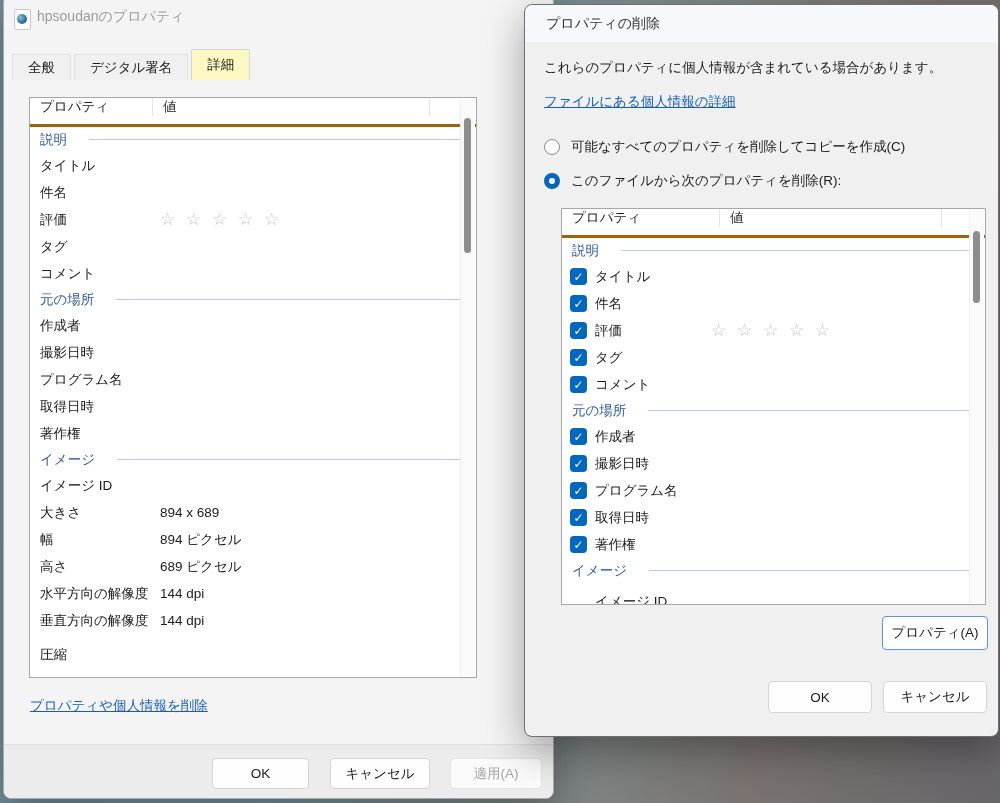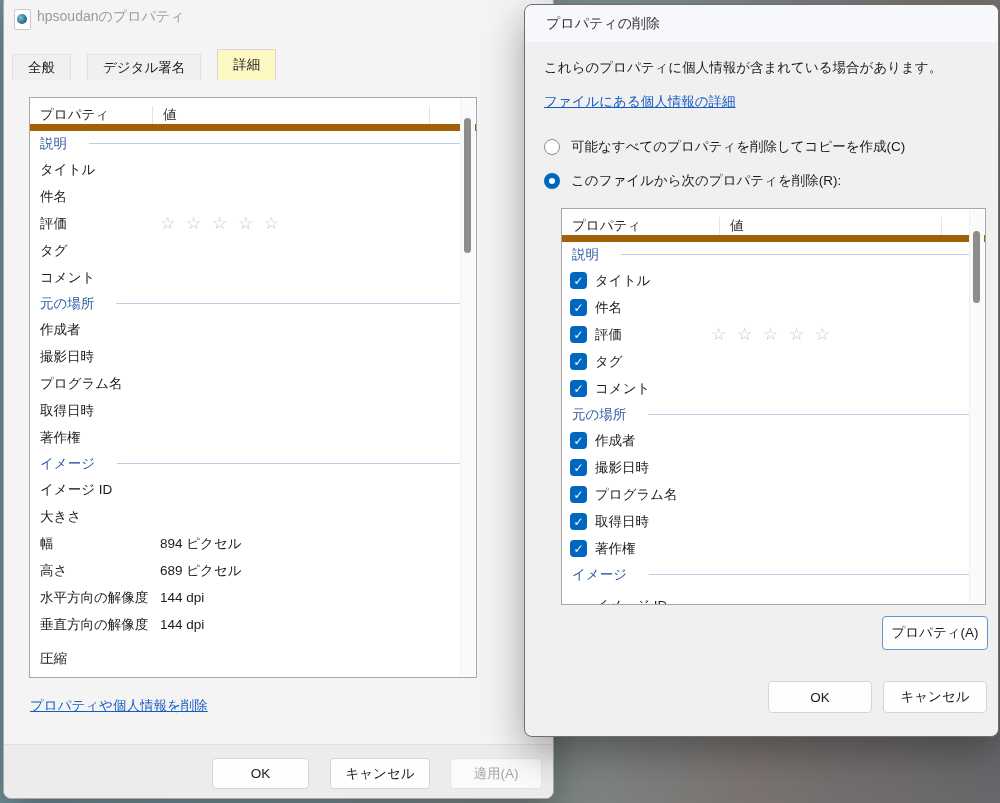--- a/index.html
+++ b/index.html
@@ -15,30 +15,30 @@
 
   
   #left-dialog{left:3px;top:-6px;width:549px;height:803px;border:1px solid #a8a8a8;
     border-radius:8px;background:#f4f4f4}
   .winicon{position:absolute;left:10px;top:14px;width:15px;height:19px;background:#fff;
     border:1px solid #c9c9c9;border-radius:2px}
   .winicon i{position:absolute;left:2px;top:4px;width:10px;height:10px;border-radius:50%;
     background:radial-gradient(circle at 35% 35%,#7ec4d8,#2a6f96 60%,#1d4e74)}
   .wtitle{position:absolute;left:33px;top:13px;color:#9b9b9b;font-size:14px;white-space:nowrap}
 
-  .tabbar{position:absolute;left:8px;top:59px;height:26px;display:flex;gap:16px;align-items:flex-end}
+  .tabbar{position:absolute;left:8px;top:59px;height:26px;display:flex;gap:3px;align-items:flex-end}
   .tab{height:26px;padding:0 15px;display:flex;align-items:center;background:#f0f0f0;
     border:1px solid #e0e0e0;border-bottom:none;font-size:13.5px;white-space:nowrap;box-sizing:border-box}
   .tab.active{height:31px;background:#fef9c3;border-color:#d6d6d6;border-radius:2px 2px 0 0}
 
   .listbox{position:absolute;background:#fff;border:1px solid #a7a7a7;overflow:hidden;box-sizing:border-box}
   #left-list{left:25px;top:102px;width:448px;height:581px}
   #right-list{left:36px;top:203px;width:425px;height:397px}
 
-  .lheader{height:26px;display:flex;align-items:flex-end;border-bottom:7px solid #a16207}
+  .lheader{height:26px;display:flex;align-items:flex-start;border-bottom:3px solid #a16207}
   .hcell{padding-left:10px;box-sizing:border-box;height:18px;display:flex;align-items:center;
     border-right:1px solid #e4e4e4;font-size:13.5px}
   .hprop{width:123px}.hval{width:277px}
   #right-list .hprop{width:158px}#right-list .hval{width:222px}
 
   .grow{height:25px;display:flex;align-items:center;padding-left:10px;gap:22px}
   .gname{color:#2d5aa0;font-size:13.5px;white-space:nowrap}
   .gline{flex:1;height:1px;background:#bccde6;margin-right:10px}
 
   .lrow{height:27px;display:flex;align-items:center;padding-left:10px;font-size:13.5px}
@@ -170,20 +170,21 @@
     <div class="grow">
       <span class="gname">イメージ</span>
         <span class="gline"></span>
     </div>
     <div class="lrow">
       <span class="plabel">イメージ ID</span>
       <span class="pvalue"></span>
     </div>
     <div class="lrow">
       <span class="plabel">大きさ</span>
+      <span class="pvalue">894 x 689</span>
     </div>
     <div class="lrow">
       <span class="plabel">幅</span>
       <span class="pvalue">894 ピクセル</span>
     </div>
     <div class="lrow">
       <span class="plabel">高さ</span>
       <span class="pvalue">689 ピクセル</span>
     </div>
     <div class="lrow">

